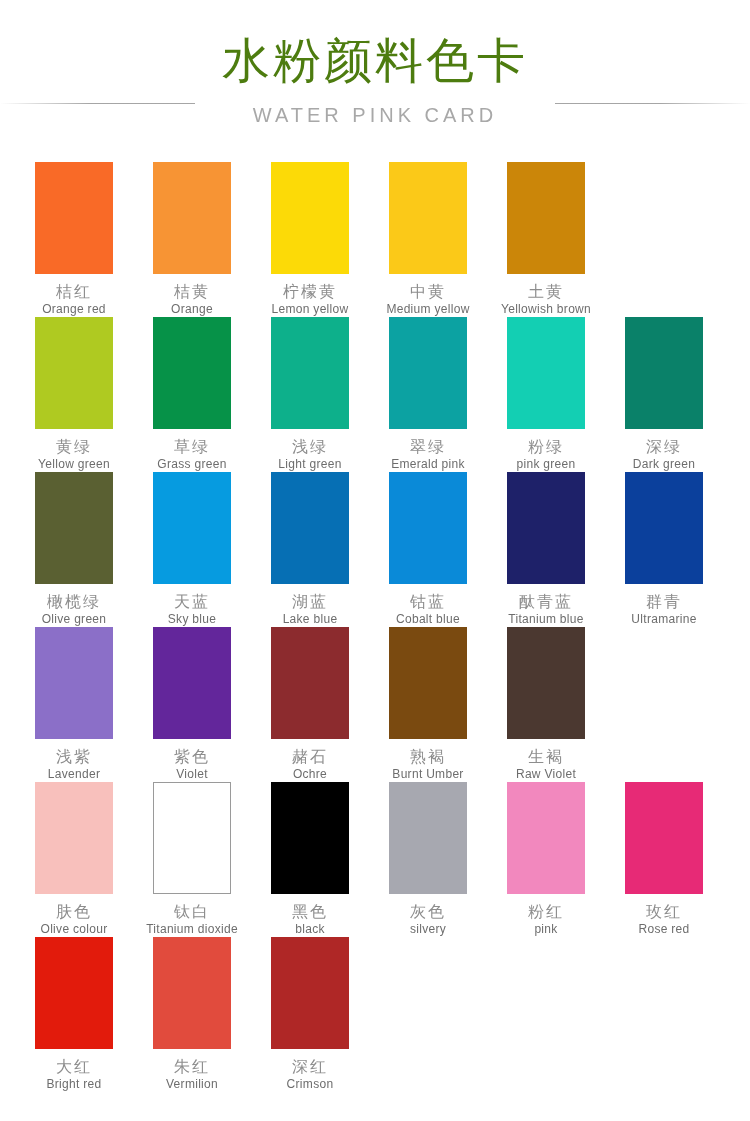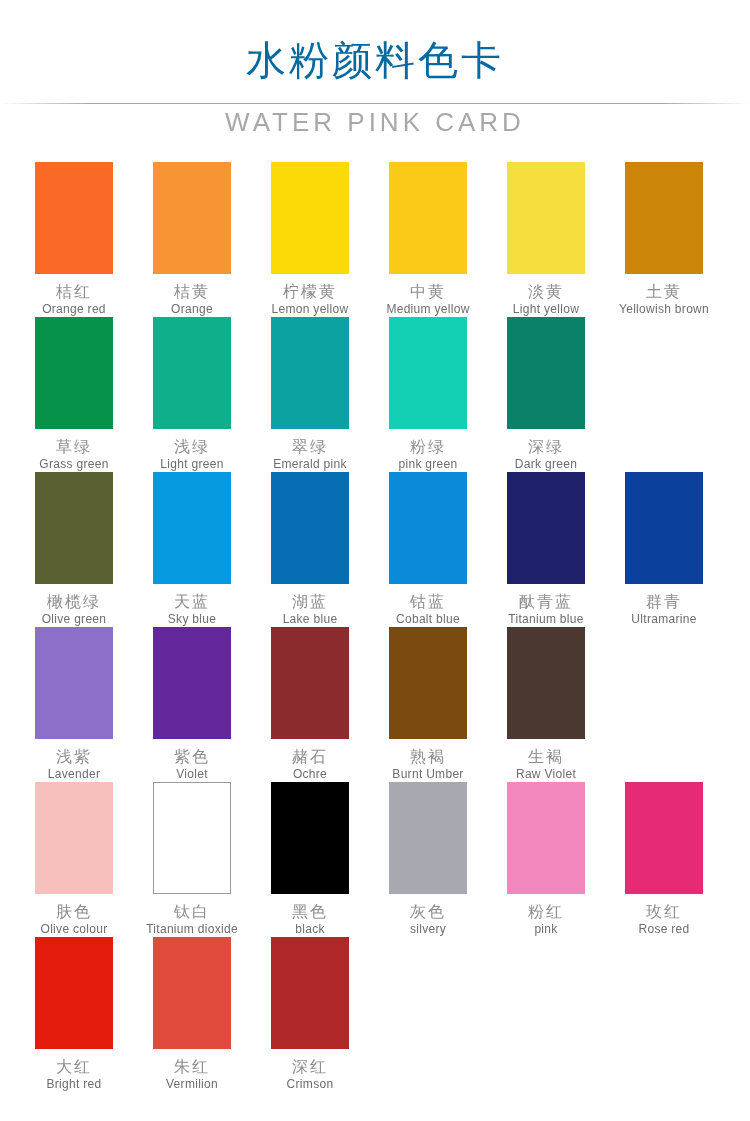--- a/index.html
+++ b/index.html
@@ -21,23 +21,23 @@
     background: #ffffff;
   }
 
   
   .header {
     position: relative;
     padding-top: 36px;
     text-align: center;
   }
   .title {
-    font-size: 40px;
+    font-size: 48px;
     line-height: 48px;
-    color: #0369a1;
+    color: #4d7c0f;
     letter-spacing: 3px;
     font-weight: normal;
     margin: 0;
     font-family: "DejaVu Sans", "Liberation Sans", sans-serif;
   }
   .rule-wrap {
     position: relative;
     height: 46px;
     margin-top: 8px;
   }
@@ -50,22 +50,22 @@
     background: linear-gradient(to right,
         rgba(170,170,170,0) 0%,
         rgba(150,150,150,0.85) 12%,
         rgba(150,150,150,0.85) 88%,
         rgba(170,170,170,0) 100%);
   }
   .subtitle {
     position: absolute;
     left: 0;
     right: 0;
-    top: 15px;
-    font-size: 26px;
+    top: 8px;
+    font-size: 20px;
     line-height: 30px;
     letter-spacing: 4px;
     color: #a8a8a8;
     background: #ffffff;
     display: inline-block;
     width: 360px;
     margin: 0 auto;
     font-weight: normal;
   }
 
@@ -143,32 +143,32 @@
           <div class="swatch" style="background: rgb(252, 218, 7);"></div>
           <div class="name-cn">柠檬黄</div>
           <div class="name-en">Lemon yellow</div>
         </div>
         <div class="cell">
           <div class="swatch" style="background: rgb(251, 201, 24);"></div>
           <div class="name-cn">中黄</div>
           <div class="name-en">Medium yellow</div>
         </div>
         <div class="cell">
-          <div class="swatch" style="background: rgb(245, 222, 62);"></div>
-          <div class="name-cn">淡黄</div>
-          <div class="name-en">Light yellow</div>
-        </div>
-        <div class="cell">
           <div class="swatch" style="background: rgb(203, 134, 9);"></div>
           <div class="name-cn">土黄</div>
           <div class="name-en">Yellowish brown</div>
         </div>
       </div>
       <div class="row">
         <div class="cell">
+          <div class="swatch" style="background: rgb(175, 202, 33);"></div>
+          <div class="name-cn">黄绿</div>
+          <div class="name-en">Yellow green</div>
+        </div>
+        <div class="cell">
           <div class="swatch" style="background: rgb(6, 146, 72);"></div>
           <div class="name-cn">草绿</div>
           <div class="name-en">Grass green</div>
         </div>
         <div class="cell">
           <div class="swatch" style="background: rgb(13, 176, 139);"></div>
           <div class="name-cn">浅绿</div>
           <div class="name-en">Light green</div>
         </div>
         <div class="cell">

